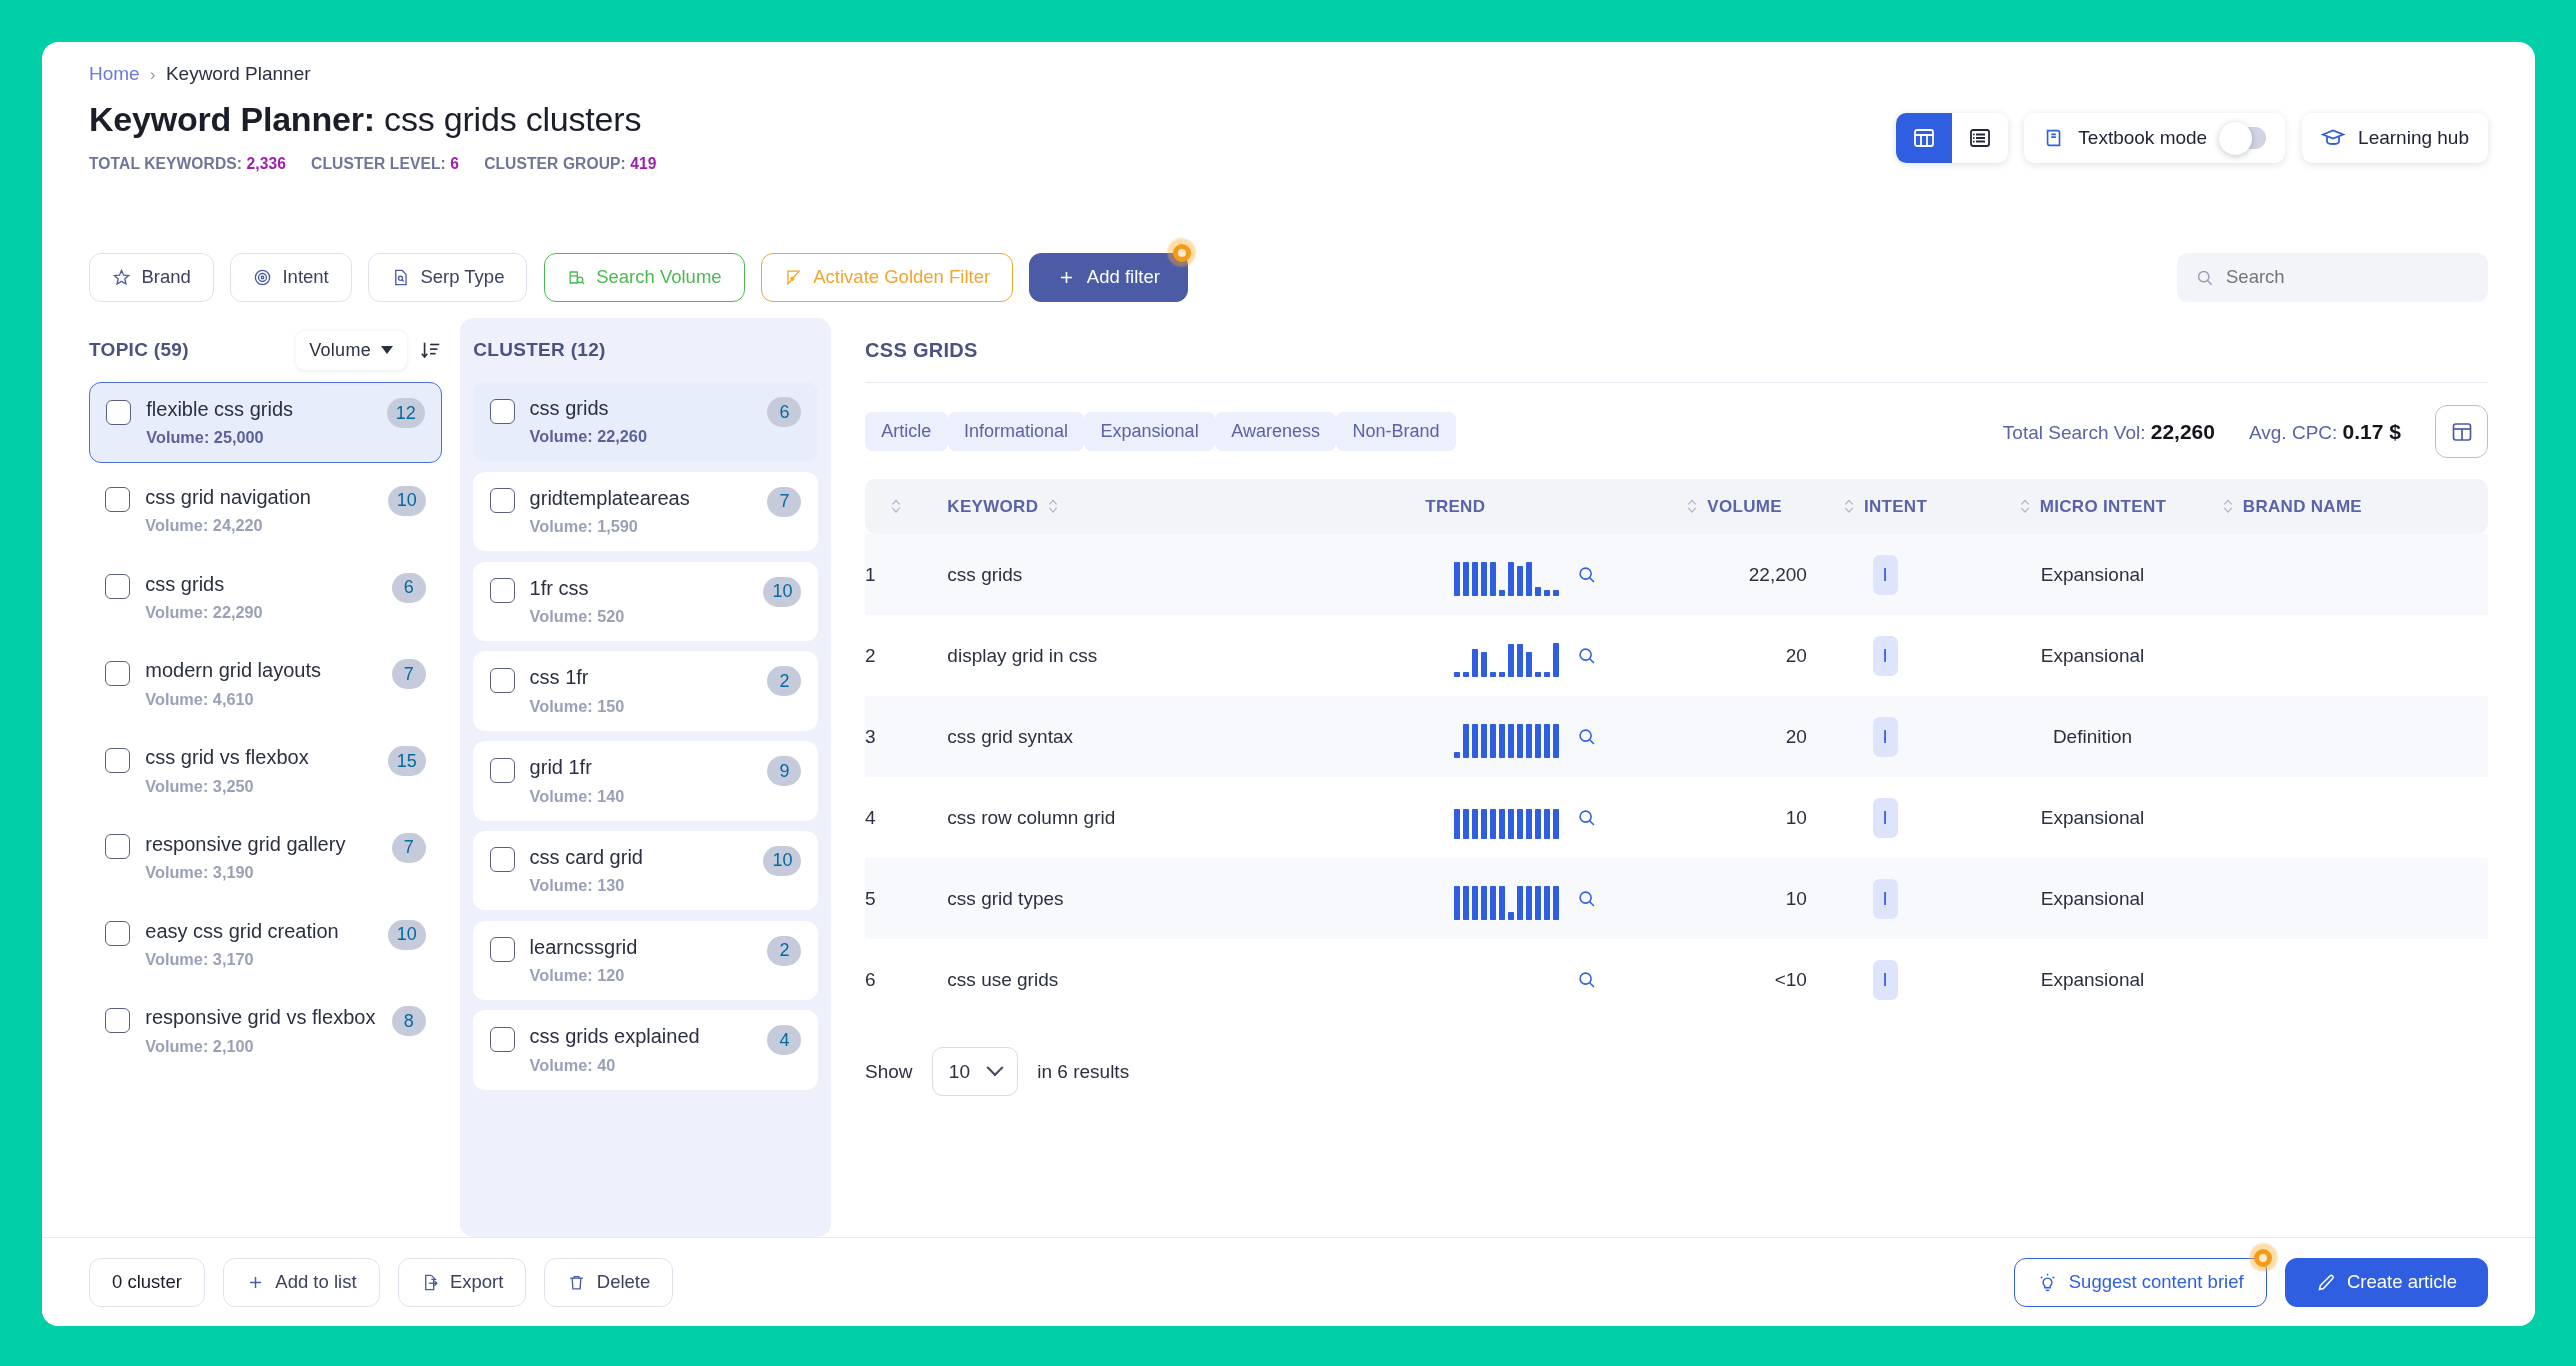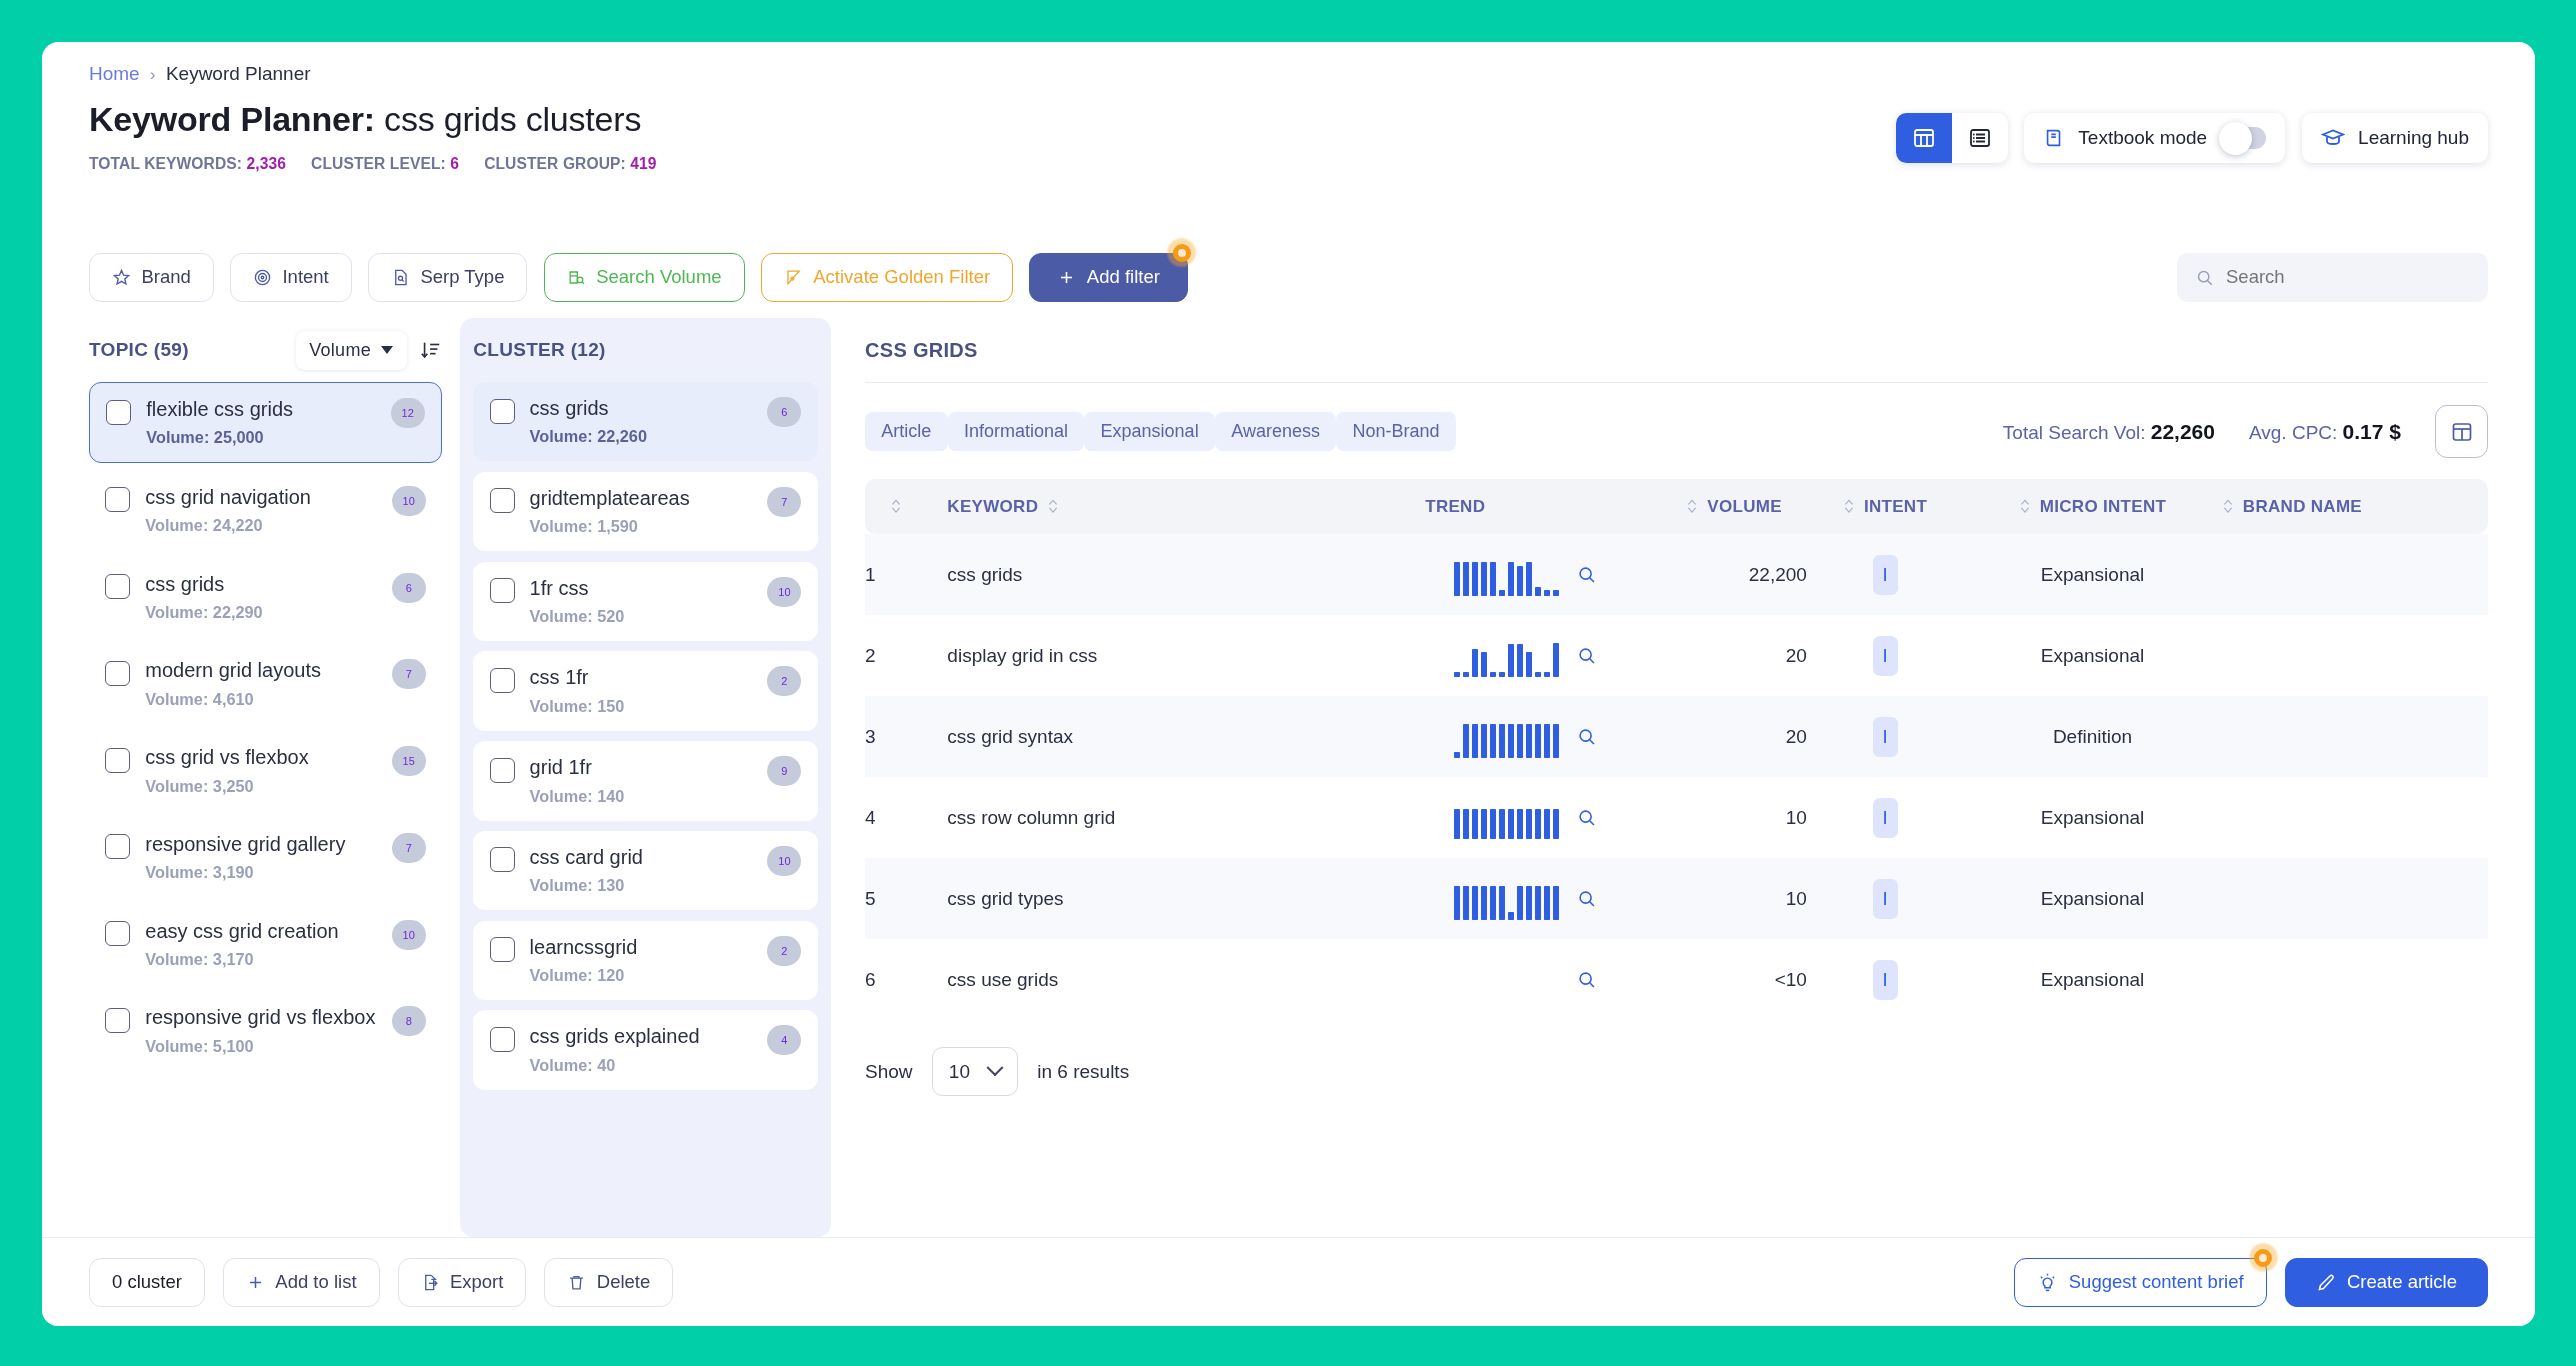--- a/index.html
+++ b/index.html
@@ -162,22 +162,22 @@
   .cbx {
     width: 25px; height: 25px; flex: 0 0 25px; margin-top: 1.5px;
     border: 1.5px solid #5a5f80; border-radius: 6px; background: #fff;
   }
   .litxt { flex: 1 1 auto; min-width: 0; }
   .lname { font-size: 20px; color: #2b2f42; line-height: 1.15; }
   .lvol { font-size: 16.3px; color: #9aa0b8; margin-top: 7.4px; font-weight: bold; }
   .litem.sel .lvol { color: #5a6298; }
   .cnt {
     flex: 0 0 auto; min-width: 34px; height: 30px; padding: 0 9px;
-    border-radius: 15px; background: #c6cbdb; color: #6d28d9;
-    font-size: 11px; display: flex; align-items: center; justify-content: center;
+    border-radius: 15px; background: #c6cbdb; color: #0369a1;
+    font-size: 18px; display: flex; align-items: center; justify-content: center;
     margin-top: 0px;
   }
 
   
   .main-title {
     height: 64px; display: flex; align-items: center;
     font-size: 20px; font-weight: bold; color: #4a5183; letter-spacing: 0.3px;
   }
   .main-sep { height: 1.1px; background: #e8eaf2; }
   .tagrow {
@@ -498,21 +498,21 @@
           <span class="litxt">
             <span class="lname">easy css grid creation</span>
             <span class="lvol" style="display:block">Volume: 3,170</span>
           </span>
           <span class="cnt">10</span>
         </div>
         <div class="litem">
           <span class="cbx"></span>
           <span class="litxt">
             <span class="lname">responsive grid vs flexbox</span>
-            <span class="lvol" style="display:block">Volume: 5,100</span>
+            <span class="lvol" style="display:block">Volume: 2,100</span>
           </span>
           <span class="cnt">8</span>
         </div>
       </div>
     </div>
 
     <div class="col-cluster">
       <div class="colhead">
         <span>CLUSTER (12)</span>
       </div>

